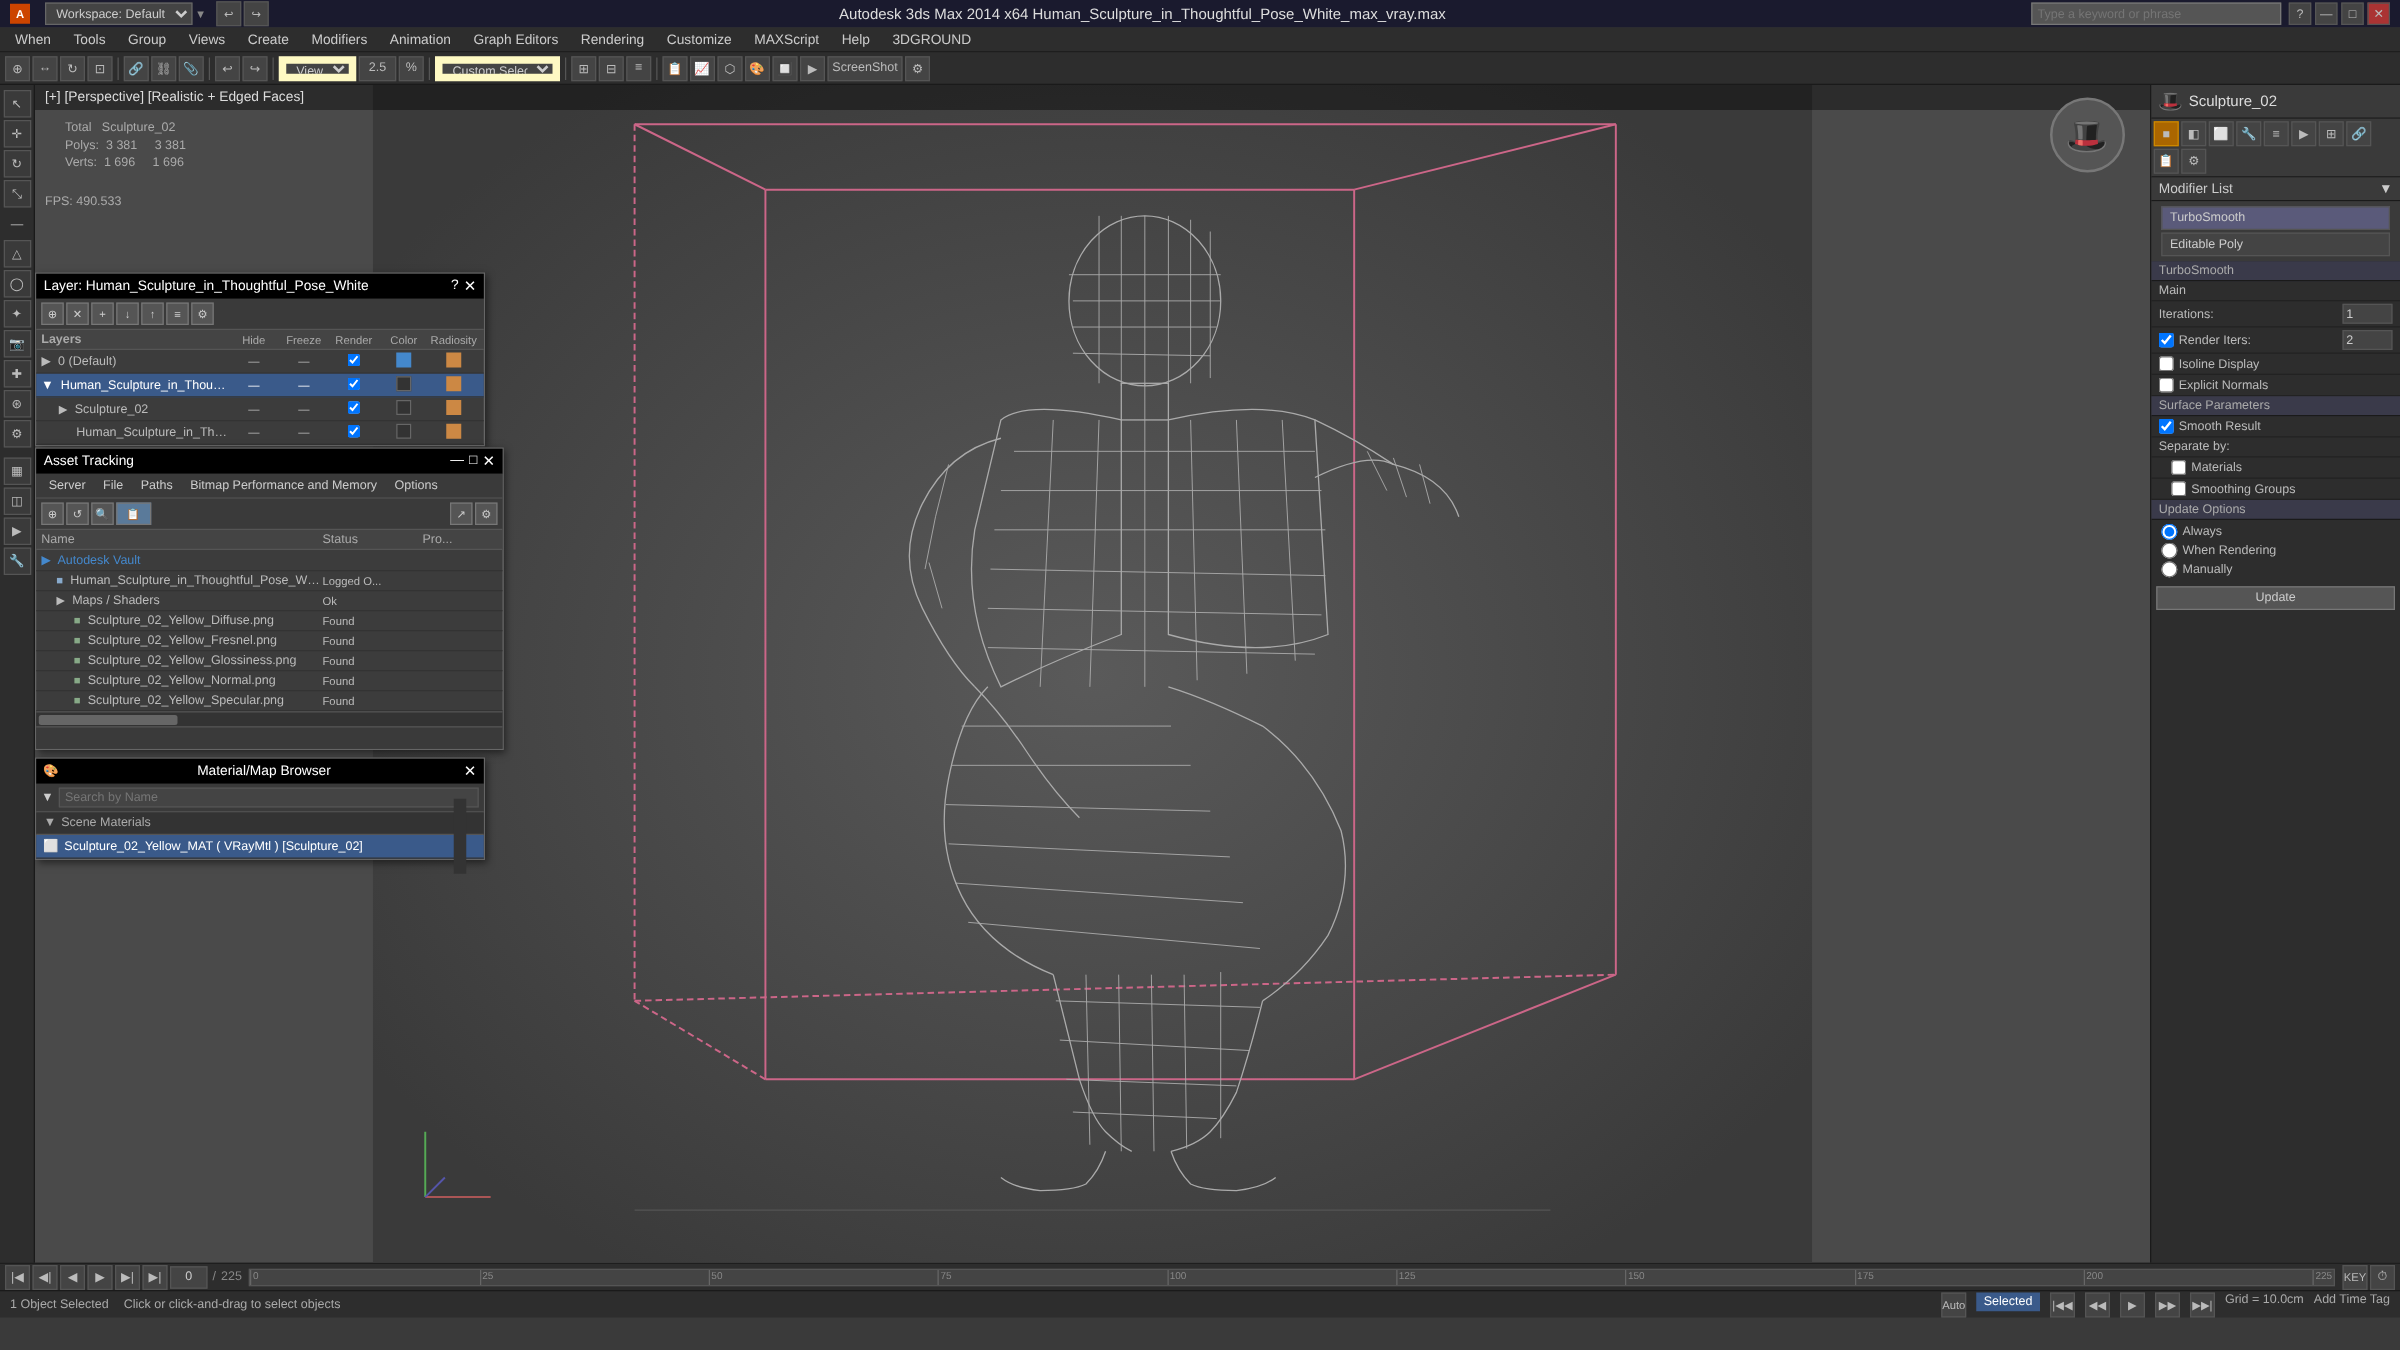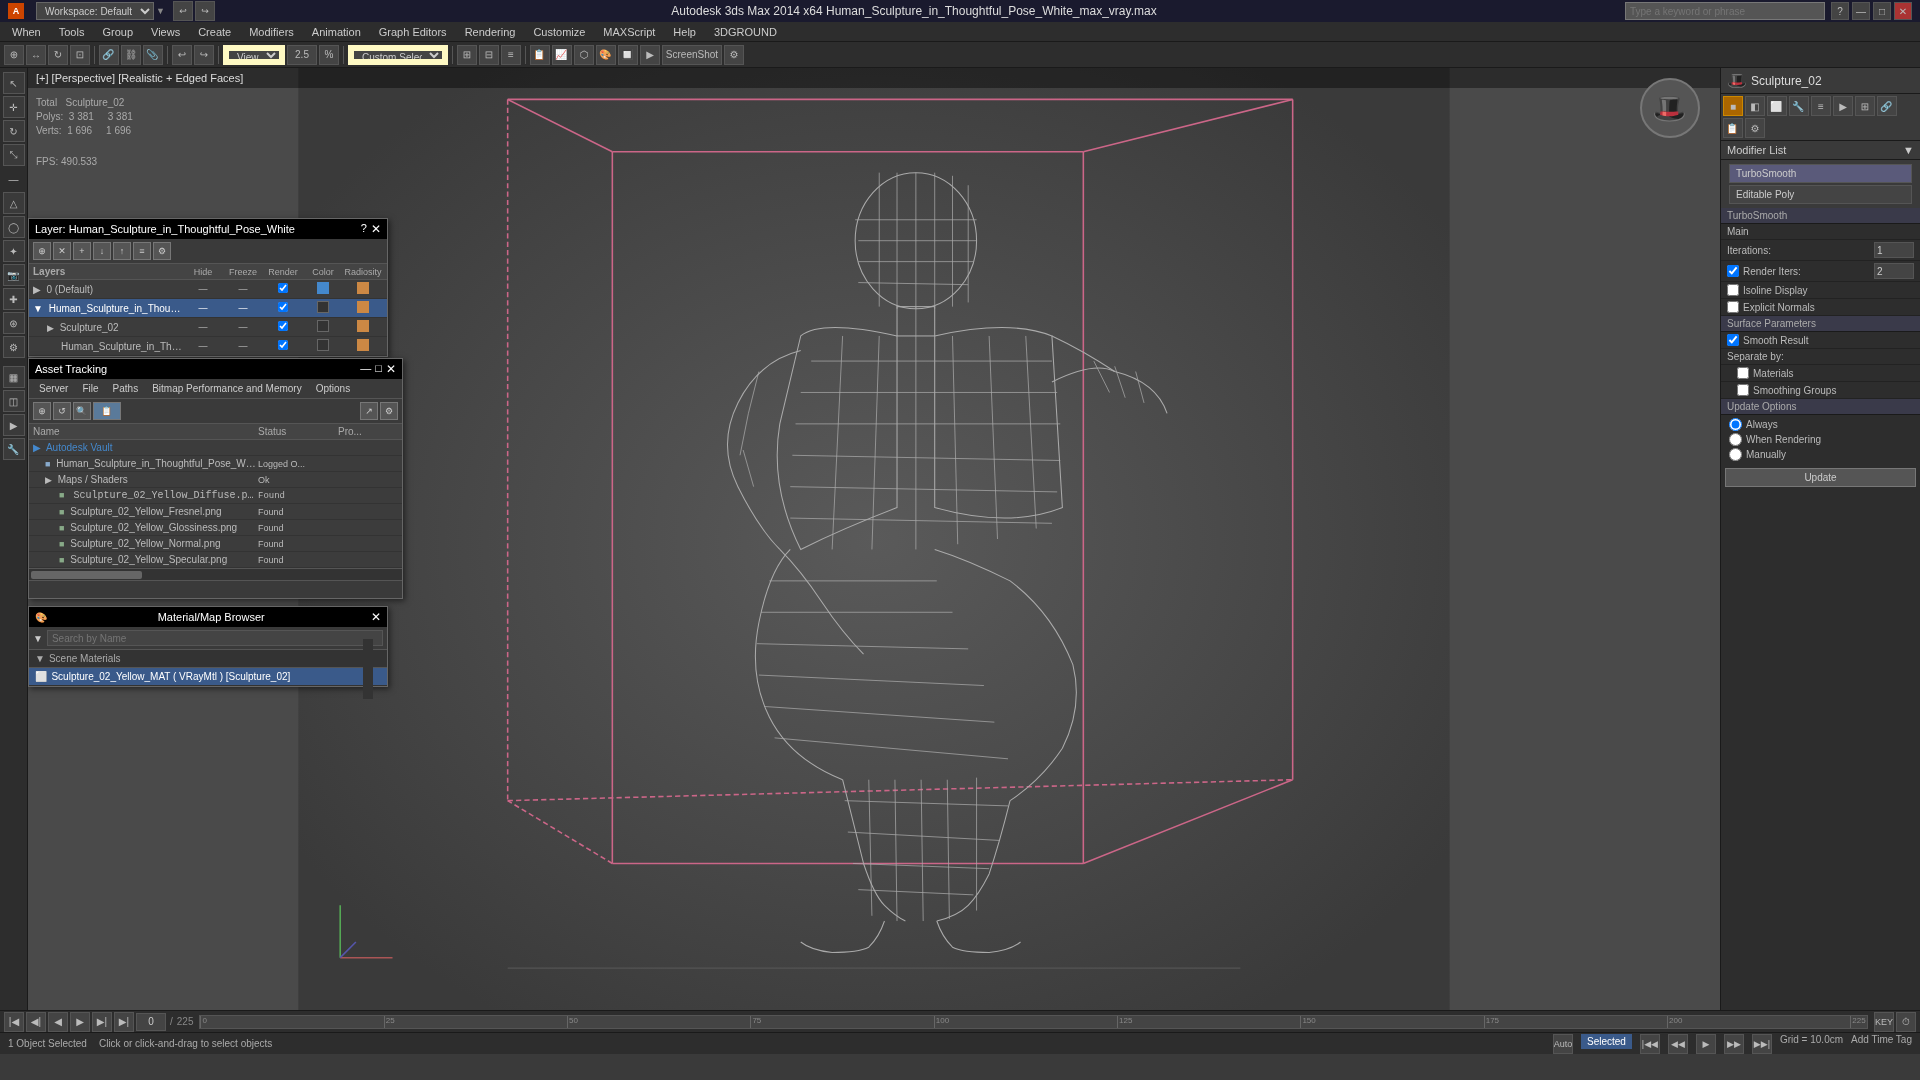--- a/index.html
+++ b/index.html
@@ -628,21 +628,21 @@
     <div class="ltb-btn">▶</div>
     <div class="ltb-btn">🔧</div>
   </div>
 
   <div id="viewport-area">
 
     <div id="vp-label-bar">
       <span>[+] [Perspective] [Realistic + Edged Faces]</span>
     </div>
 
-    <div id="stats-info" style="top:28px;left:8px;">
+    <div id="stats-info" style="top:28px;left:24px;">
       <div>
         <span>Total</span>&nbsp;&nbsp;
         <span>Sculpture_02</span>
       </div>
       <div>
         <span>Polys:</span>&nbsp;
         <span>3 381</span>&nbsp;&nbsp;&nbsp;&nbsp;
         <span>3 381</span>
       </div>
       <div>
@@ -889,21 +889,21 @@
         <span class="asset-row-path"></span>
       </div>
       <div class="asset-row" style="padding-left:16px;">
         <span class="asset-row-name">
           <span style="font-size:9px;margin-right:3px;">▶</span>
           <span>Maps / Shaders</span>
         </span>
         <span class="asset-row-status">Ok</span>
         <span class="asset-row-path"></span>
       </div>
-      <div class="asset-row" style="padding-left:30px;font-family:Liberation Mono, monospace;">
+      <div class="asset-row" style="padding-left:30px;">
         <span class="asset-row-name">
           <span style="color:#88aa88;font-size:9px;margin-right:3px;">■</span>
           <span>Sculpture_02_Yellow_Diffuse.png</span>
         </span>
         <span class="asset-row-status">Found</span>
         <span class="asset-row-path"></span>
       </div>
       <div class="asset-row" style="padding-left:30px;">
         <span class="asset-row-name">
           <span style="color:#88aa88;font-size:9px;margin-right:3px;">■</span>

